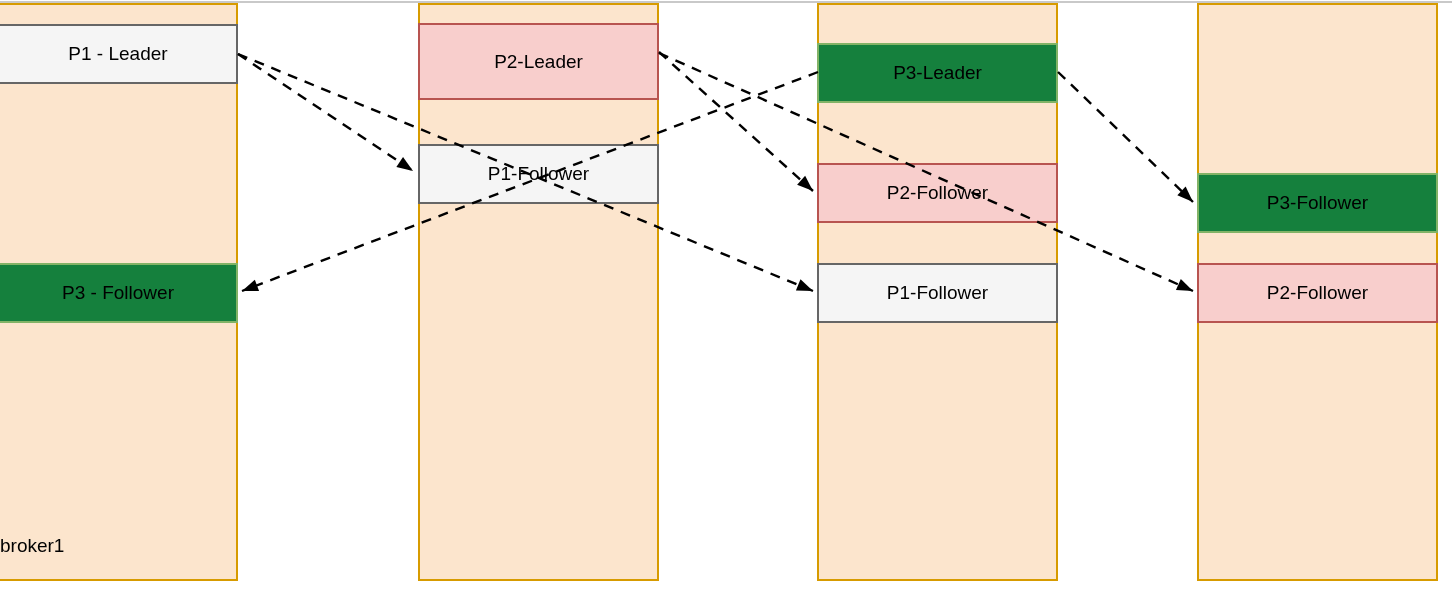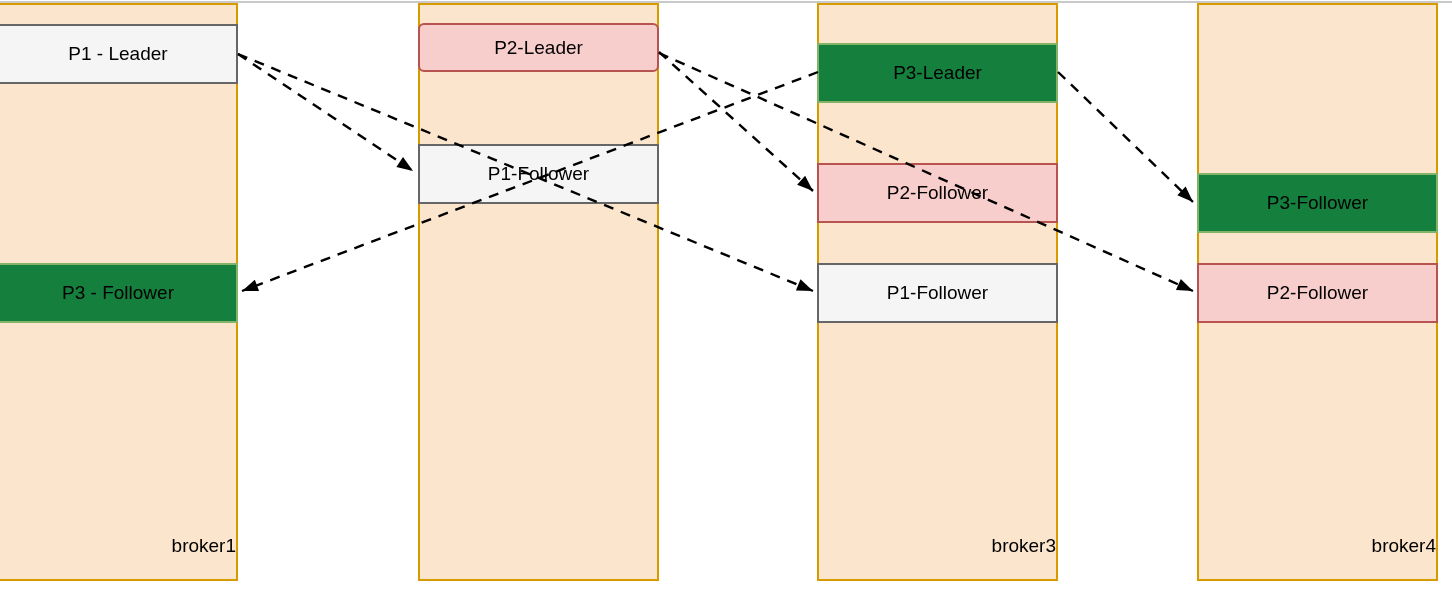--- a/index.html
+++ b/index.html
@@ -25,21 +25,21 @@
     height: 578px;
     background: #FCE5CD;
     border: 2px solid #D79B00;
     box-sizing: border-box;
     z-index: 1;
   }
   .broker-label {
     position: absolute;
     left: 0; right: 0;
     bottom: 22px;
-    text-align: right;
+    text-align: left;
     font-size: 19px;
     color: #000000;
   }
   .partition {
     position: absolute;
     left: -2px; right: -2px;
     height: 60px;
     border: 2px solid;
     box-sizing: border-box;
     display: flex;
@@ -52,21 +52,21 @@
   .part-red   { background: #F8CECC; border-color: #B85450; }
   .part-green { background: #15803d; border-color: #82B366; }
 
   #b1 { left: -2px; width: 240px; }
   #b2 { left: 418px; width: 241px; }
   #b3 { left: 817px; width: 241px; }
   #b4 { left: 1197px; width: 241px; }
 
   #b1p0 { top: 19px;  }
   #b1p1 { top: 258px; }
-  #b2p0 { top: 18px; height: 49px; border-radius: 6px; }
+  #b2p0 { top: 18px; height: 77px; }
   #b2p1 { top: 139px; }
   #b3p0 { top: 38px;  }
   #b3p1 { top: 158px; }
   #b3p2 { top: 258px; }
   #b4p0 { top: 168px; justify-content: center; }
   #b4p1 { top: 258px; }
 
   svg.arrows {
     position: absolute;
     left: 0; top: 0;
@@ -110,31 +110,29 @@
   <div class="broker" id="b3">
     <div class="partition part-green" id="b3p0">
       <span>P3-Leader</span>
     </div>
     <div class="partition part-red" id="b3p1">
       <span>P2-Follower</span>
     </div>
     <div class="partition part-gray" id="b3p2">
       <span>P1-Follower</span>
     </div>
-    <div class="broker-label">broker3</div>
   </div>
 
   <div class="broker" id="b4">
     <div class="partition part-green" id="b4p0">
       <span>P3-Follower</span>
     </div>
     <div class="partition part-red" id="b4p1">
       <span>P2-Follower</span>
     </div>
-    <div class="broker-label">broker4</div>
   </div>
 
   <svg class="arrows" viewBox="0 0 1452 589" xmlns="http://www.w3.org/2000/svg">
     <defs>
       <marker id="ah" markerUnits="userSpaceOnUse" markerWidth="20" markerHeight="16" viewBox="0 0 20 16" refX="18" refY="8" orient="auto">
         <path d="M2,2 L18,8 L2,14 Z" fill="#000000"></path>
       </marker>
     </defs>
     <line class="edge" x1="238" y1="54" x2="413" y2="171" marker-end="url(#ah)"></line>
     <line class="edge" x1="238" y1="54" x2="813" y2="291" marker-end="url(#ah)"></line>

